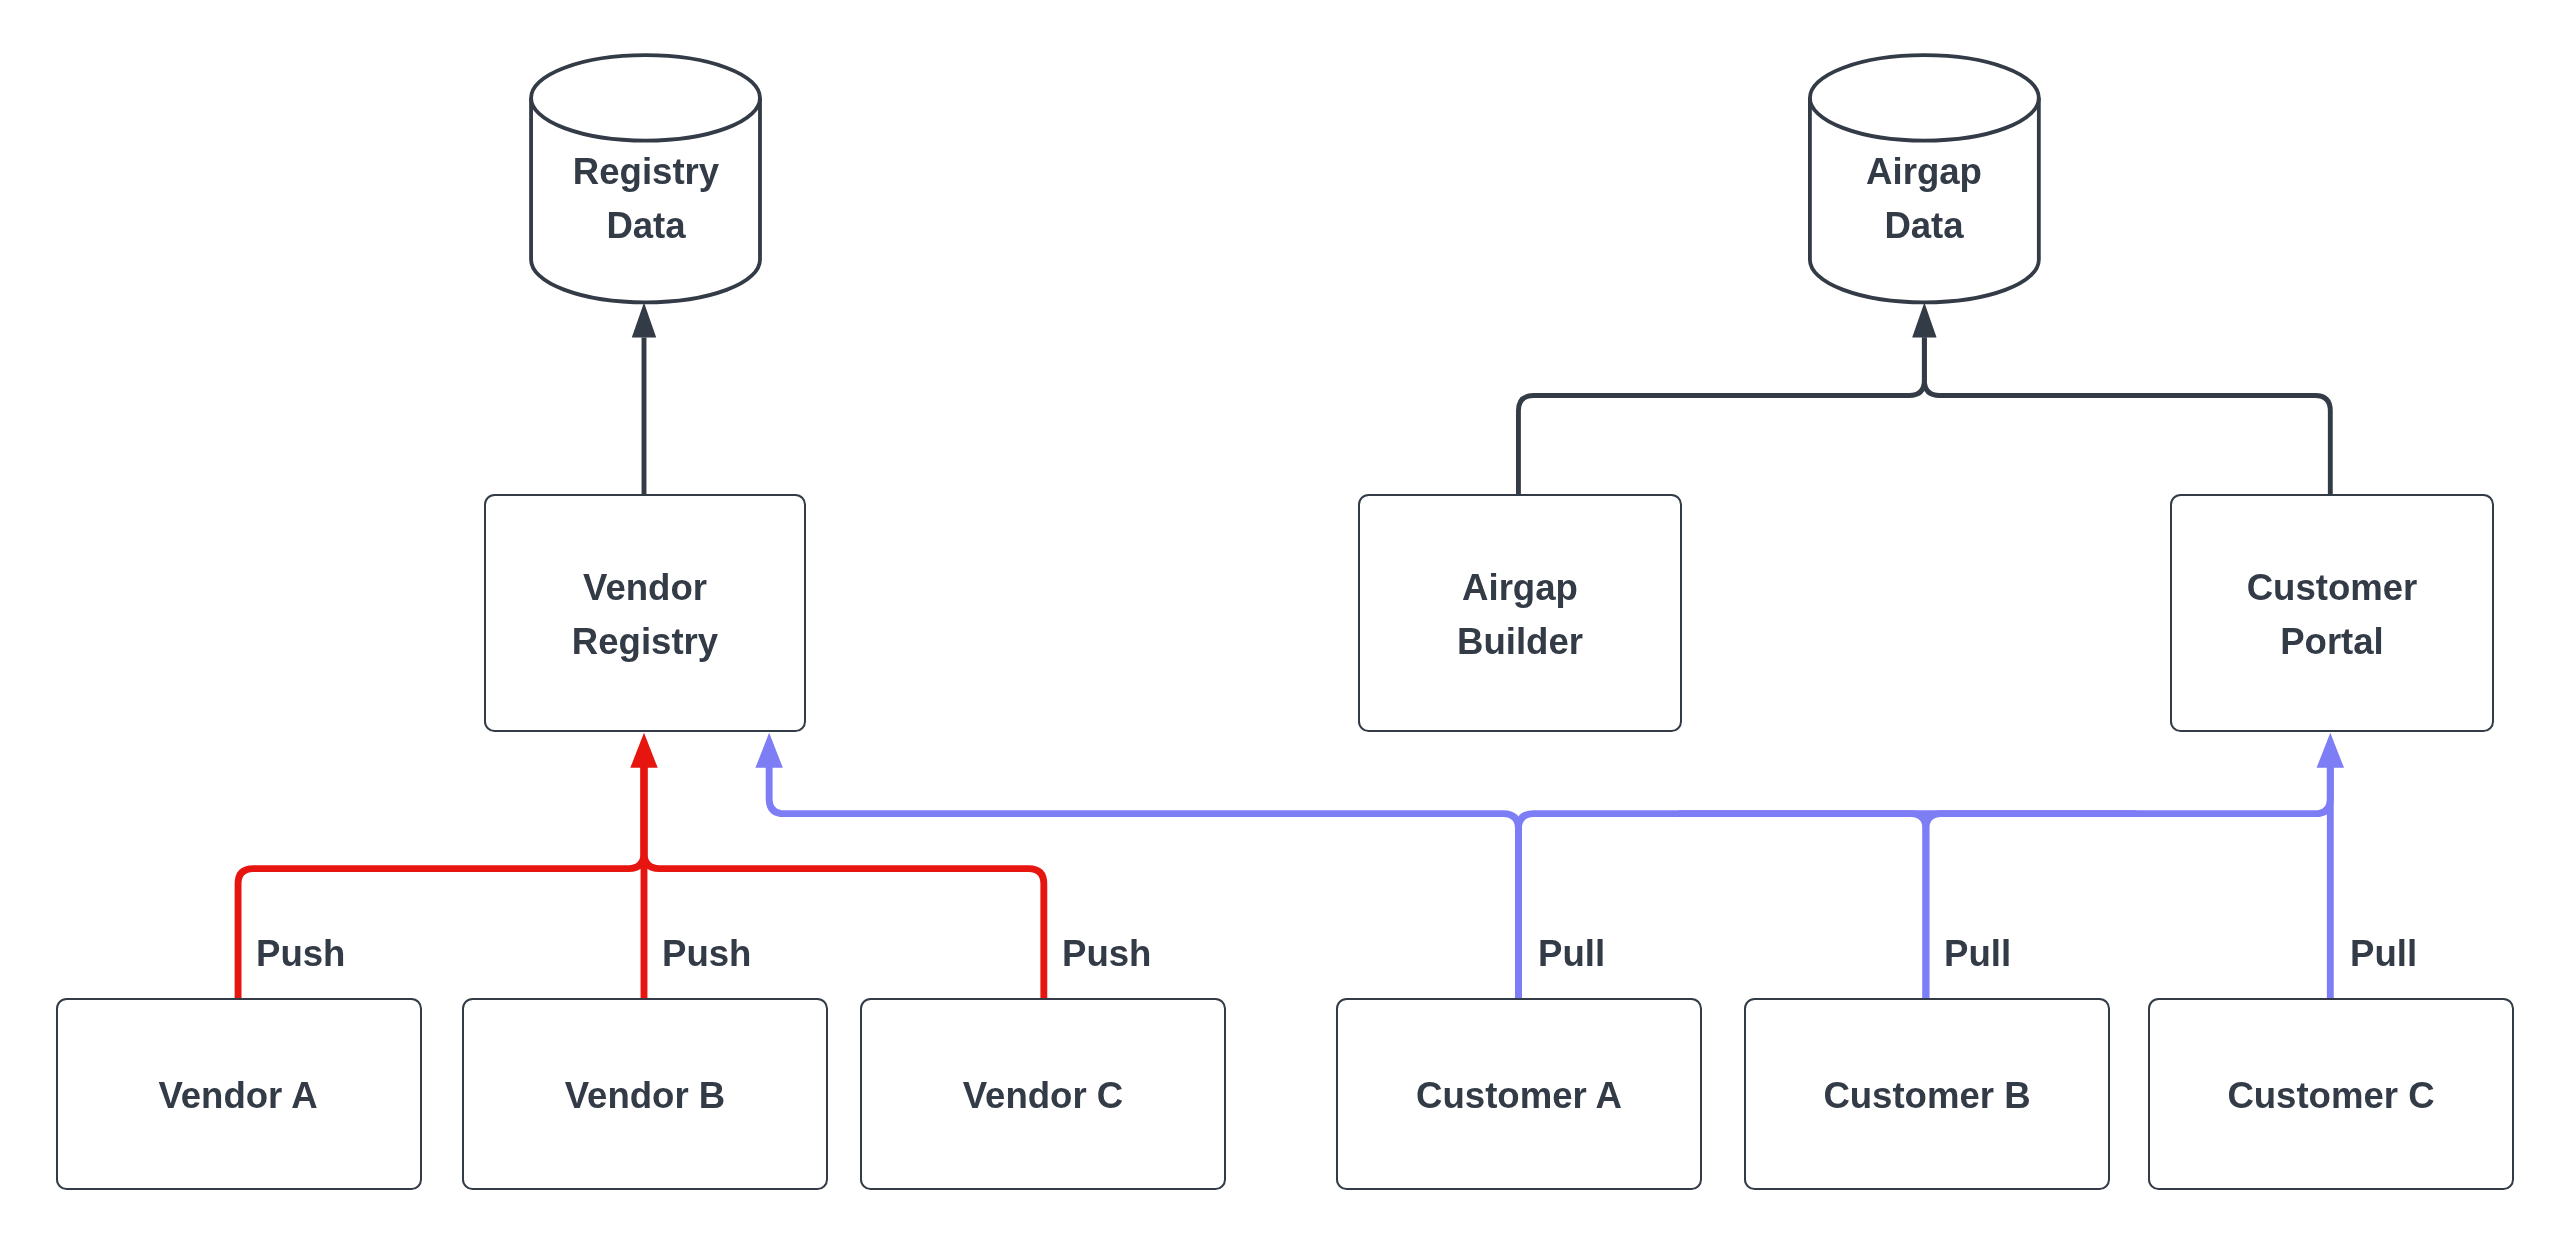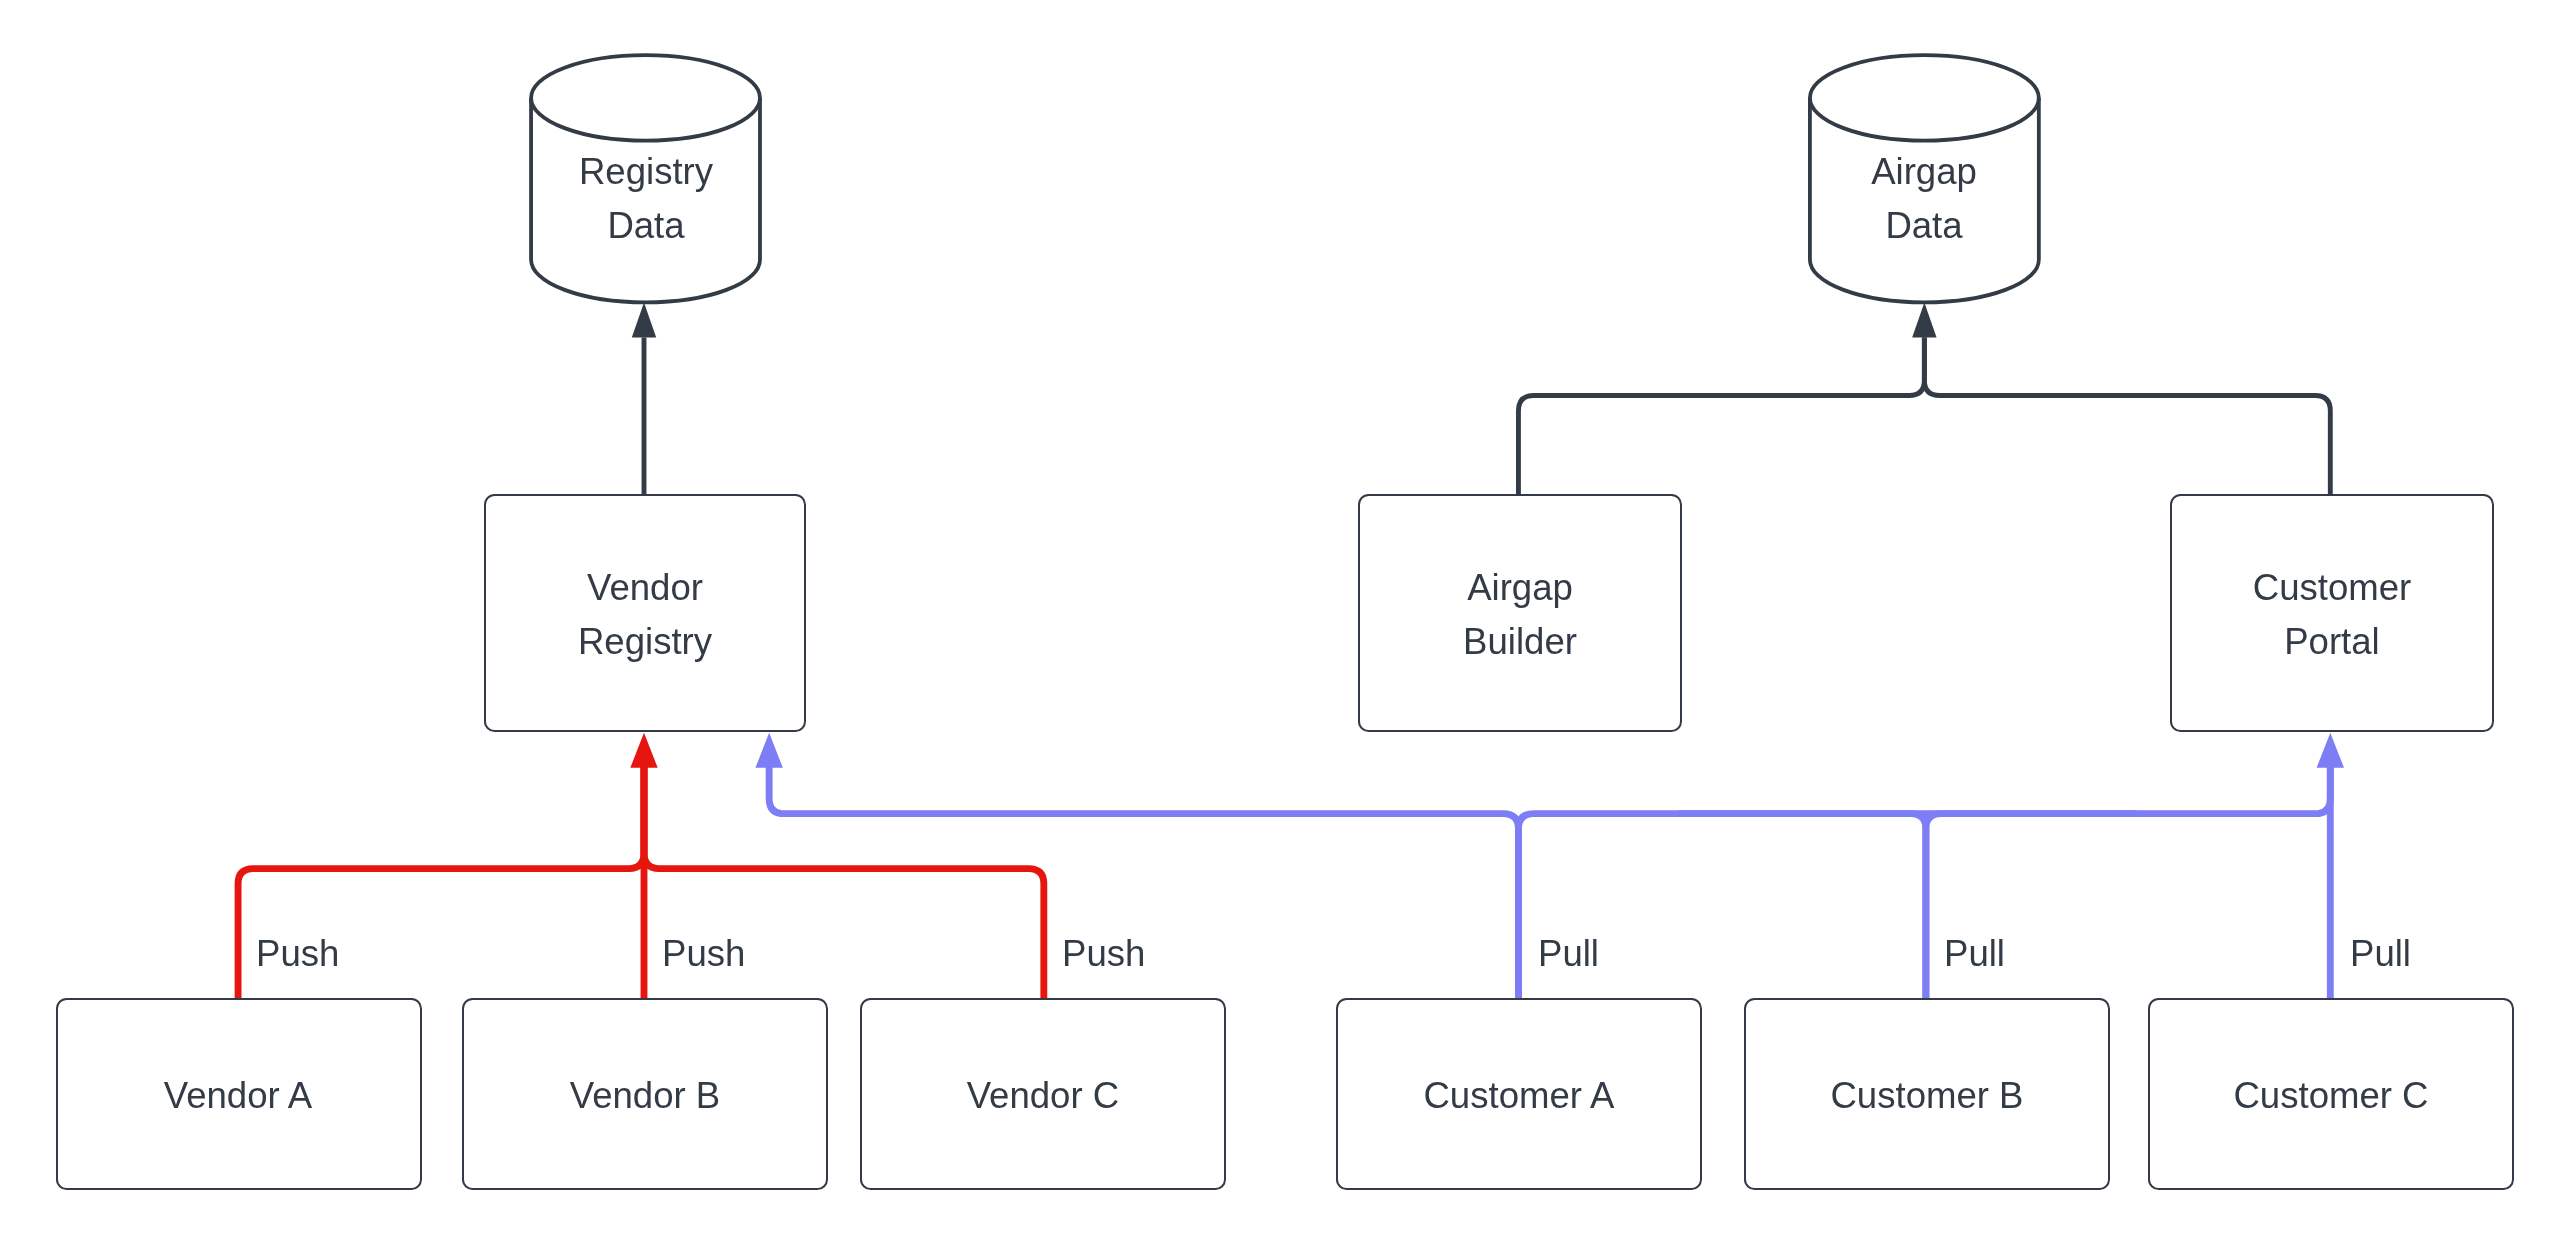--- a/index.html
+++ b/index.html
@@ -3,21 +3,21 @@
 <meta charset="utf-8">
 <style>
   :root{
     --color-dark:#333b47;
     --color-red:#e7150f;
     --color-blue:#7d7df5;
     --color-node_fill:#ffffff;
     --color-background:#ffffff;
   }
   html,body{margin:0;padding:0;background:var(--color-background);}
-  .viewport{position:relative;width:2577px;height:1238px;overflow:hidden;background:var(--color-background);}
+  .viewport{position:relative;width:2577px;height:1238px;overflow:hidden;background:var(--color-background);font-weight:bold;}
   .canvas{
     position:absolute;top:0;left:0;width:1288px;height:629px;
     transform:scale(2);transform-origin:0 0;
     font-family:"Liberation Sans",sans-serif;
     color:var(--color-dark);
   }
   svg.edges{position:absolute;top:0;left:0;width:1288px;height:629px;display:block;}
   .s-dark{stroke:var(--color-dark);stroke-width:3.2;fill:none;}
   .s-red{stroke:var(--color-red);stroke-width:4.5;fill:none;}
   .s-blue{stroke:var(--color-blue);stroke-width:4.5;fill:none;}

